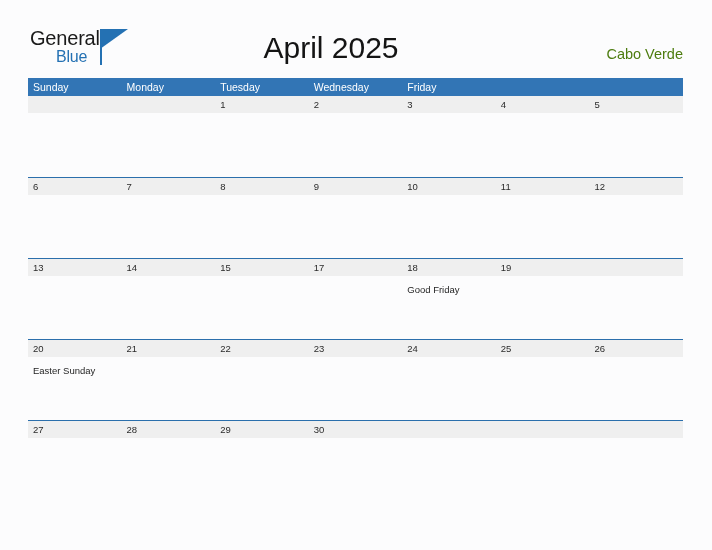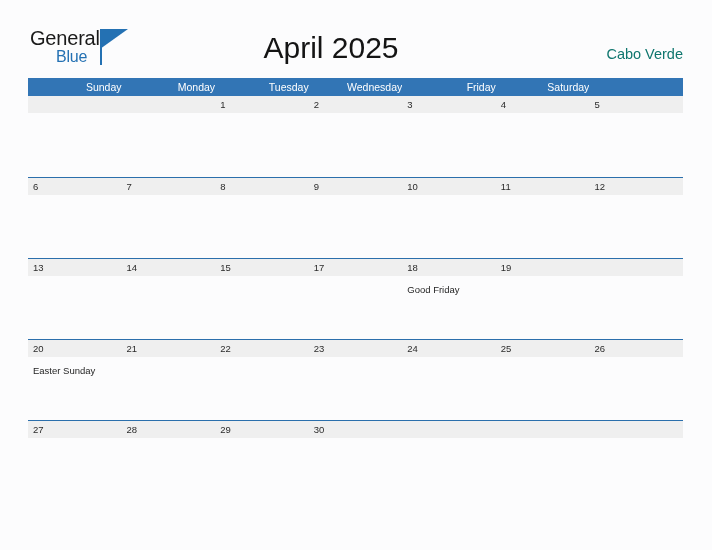--- a/index.html
+++ b/index.html
@@ -86,21 +86,21 @@
     font-weight: normal;
     line-height: 36px;
     letter-spacing: 0px;
   }
 
   .country {
     position: absolute;
     right: 29px;
     top: 45px;
     font-size: 14.5px;
-    color: #0f766e;
+    color: #4d7c0f;
     line-height: 18px;
     text-align: right;
   }
 
   
   .calendar {
     position: absolute;
     left: 28px;
     top: 78px;
     width: 655px;
@@ -114,21 +114,20 @@
   .dow-cell {
     flex: 0 0 93.571px;
     width: 93.571px;
     box-sizing: border-box;
     padding-left: 5px;
     color: #ffffff;
     font-size: 10.5px;
     line-height: 18px;
     white-space: nowrap;
     overflow: hidden;
-    text-align: right;
   }
 
   .week-row {
     position: relative;
     width: 655px;
     height: 81px;
     border-top: 1.6px solid #2b6fac;
     box-sizing: border-box;
   }
   .week-row.first {
@@ -198,21 +197,20 @@
   </div>
 
   <div class="calendar">
 
     <div class="dow-row">
       <div class="dow-cell">Sunday</div>
       <div class="dow-cell">Monday</div>
       <div class="dow-cell">Tuesday</div>
       <div class="dow-cell">Wednesday</div>
       <div class="dow-cell">Friday</div>
-      <div class="dow-cell">Saturday</div>
     </div>
 
     <div id="weeks-container">
         <div class="week-row first">
           <div class="week-band"></div>
           <div class="week-cells">
             <div class="day-cell">
               <span class="day-num"></span>
             </div>
             <div class="day-cell">

